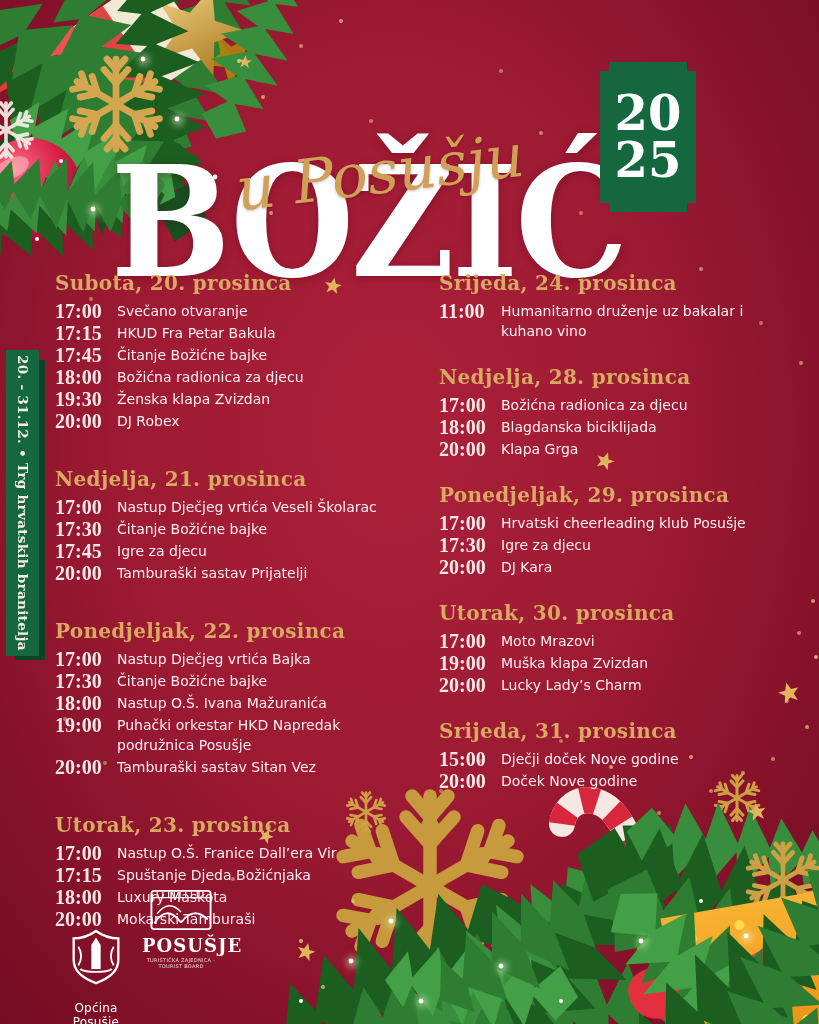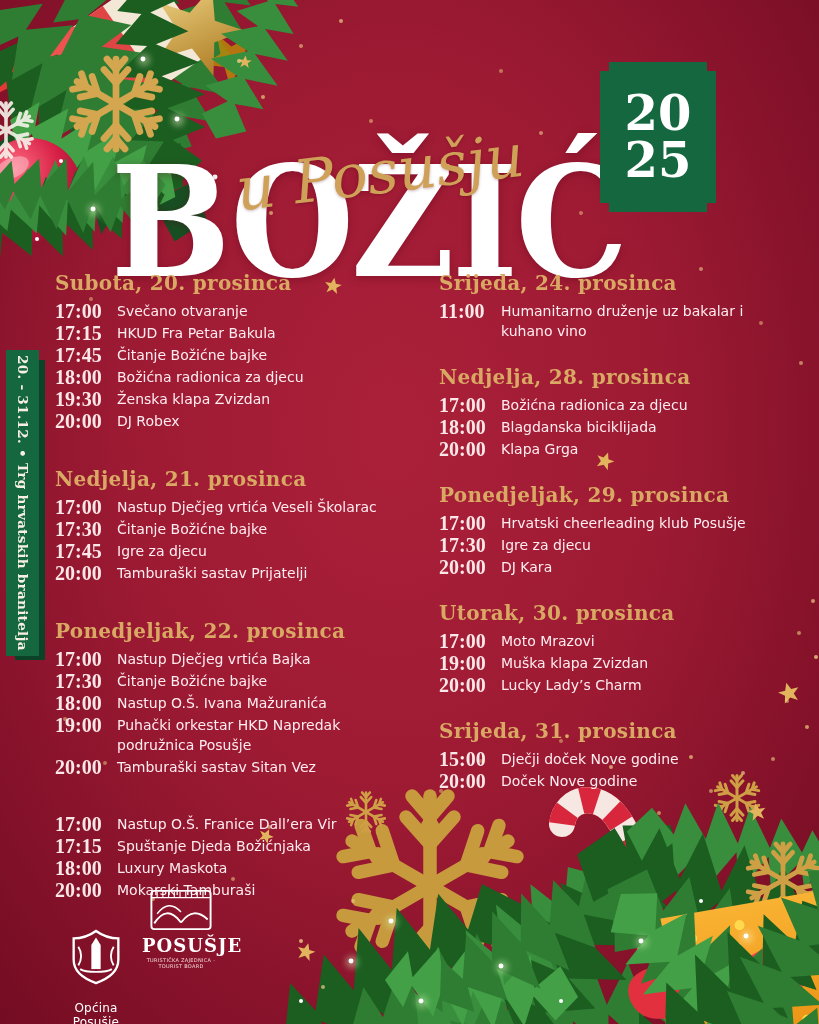--- a/index.html
+++ b/index.html
@@ -43,21 +43,21 @@
     640px 940px 0 4px rgba(225,255,190,.4),745px 935px 0 4px rgba(255,255,210,.4),
     390px 920px 0 4px rgba(225,255,190,.4);}
   
   .title{position:absolute;top:50px;left:0;width:736px;text-align:center;z-index:3;
     font-family:"DejaVu Serif",serif;font-weight:bold;font-size:142px;line-height:1;
     letter-spacing:-3px;color:#ffffff;transform:scaleY(1.08);transform-origin:top center;
     text-shadow:0 2px 8px rgba(80,4,22,.35);}
   .subtitle{position:absolute;top:138px;left:55px;width:650px;text-align:center;z-index:4;
     font-family:"DejaVu Serif",serif;font-style:italic;font-size:60px;line-height:1.15;
     color:#cfa057;transform:rotate(-7deg);text-shadow:0 1px 3px rgba(80,4,22,.3);}
-  .badge{position:absolute;left:600px;top:62px;width:116px;height:150px;background:#15673f;z-index:3;
+  .badge{position:absolute;left:600px;top:62px;width:96px;height:150px;background:#15673f;z-index:3;
     display:flex;flex-direction:column;align-items:center;justify-content:center;
     clip-path:polygon(9px 0,calc(100% - 9px) 0,calc(100% - 9px) 9px,100% 9px,100% calc(100% - 9px),calc(100% - 9px) calc(100% - 9px),calc(100% - 9px) 100%,9px 100%,9px calc(100% - 9px),0 calc(100% - 9px),0 9px,9px 9px);}
   .badge span{font-family:"DejaVu Serif",serif;font-weight:bold;font-size:48px;line-height:.98;color:#fff;}
   
   .ribbon-shadow{position:absolute;left:15px;top:360px;width:30px;height:300px;background:#0c4227;z-index:2;}
   .ribbon{position:absolute;left:6px;top:350px;width:33px;height:306px;background:#15673f;z-index:3;
     display:flex;align-items:center;justify-content:center;}
   .ribbon span{writing-mode:vertical-rl;white-space:nowrap;font-family:"DejaVu Serif",serif;font-weight:bold;
     font-size:13.5px;letter-spacing:.3px;color:#f6efe2;}
   
@@ -324,20 +324,21 @@
               </div>
 
               <div class="event">
                 <span class="time">20:00</span>
                 <span class="etitle">Tamburaški sastav Sitan Vez</span>
               </div>
             </div>
         </section>
 
         <section class="day">
+          <h2 class="day-heading">Utorak, 23. prosinca</h2>
           <div class="events">
 
               <div class="event">
                 <span class="time">17:00</span>
                 <span class="etitle">Nastup O.Š. Franice Dall’era Vir</span>
               </div>
 
               <div class="event">
                 <span class="time">17:15</span>
                 <span class="etitle">Spuštanje Djeda Božićnjaka</span>

